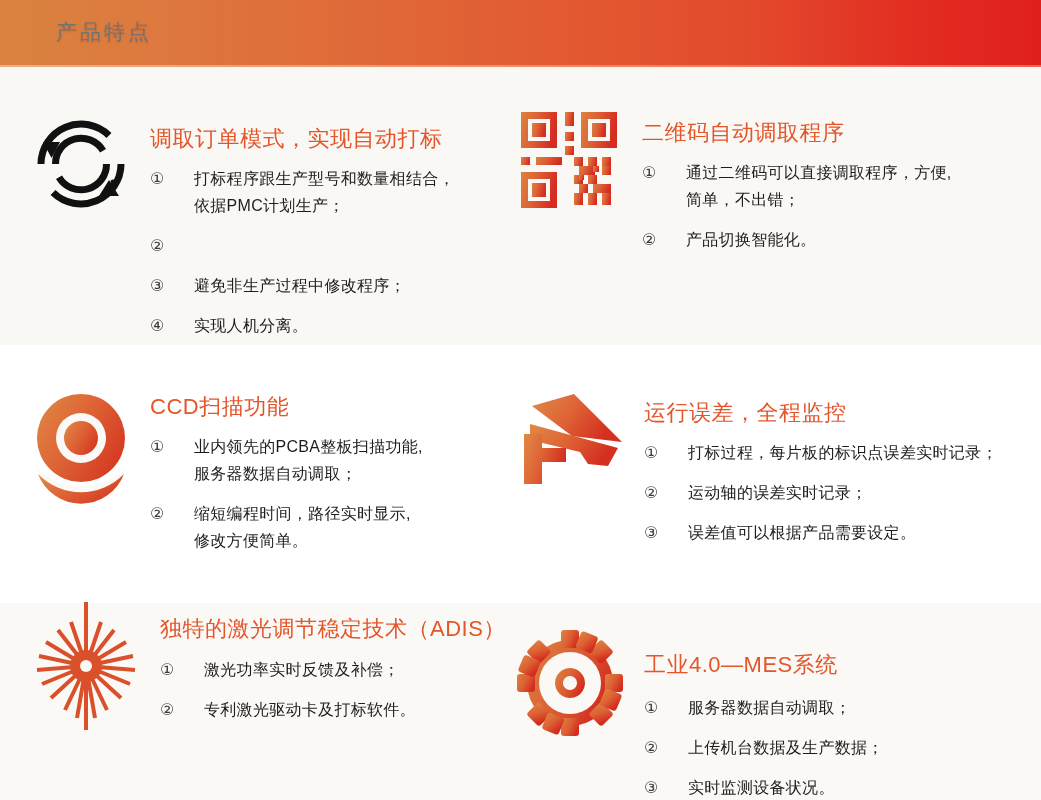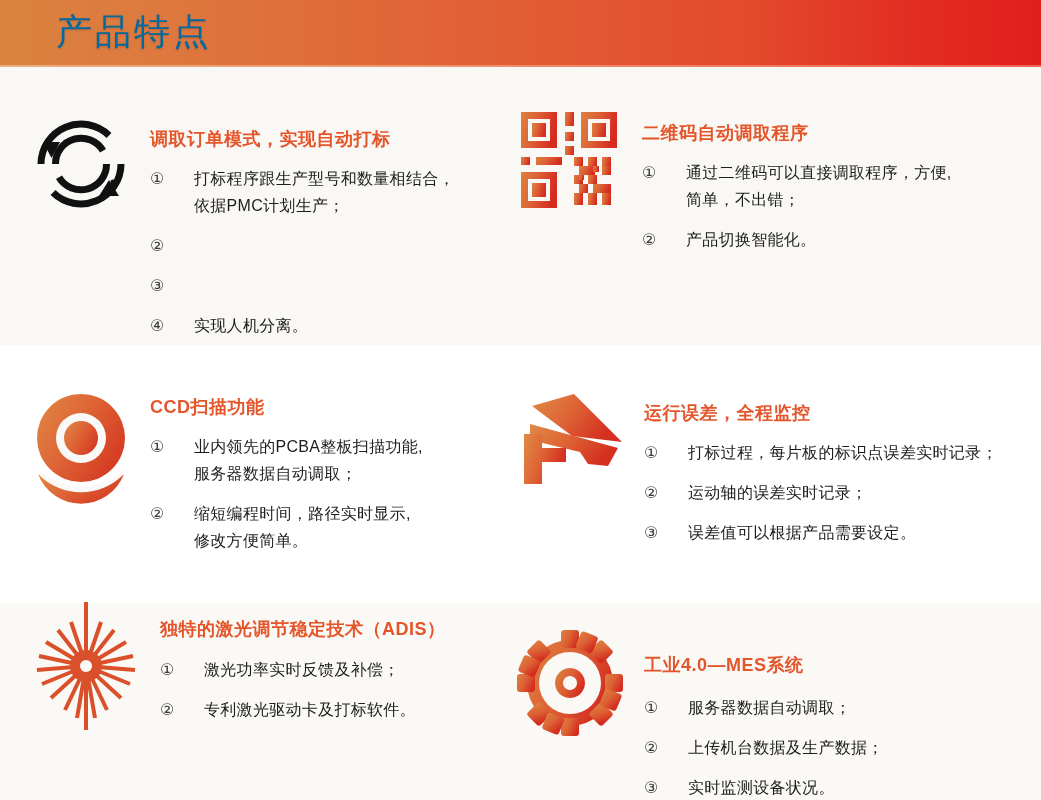--- a/index.html
+++ b/index.html
@@ -16,41 +16,41 @@
     position:absolute;left:0;top:0;width:1041px;height:65px;
     background:linear-gradient(90deg,#d9833f 0%,#dd7b3f 12%,#df6d3a 30%,#e25b33 52%,#e34a2c 72%,#e22d22 88%,#e01f1d 100%);
   }
   .header-underline{
     position:absolute;left:0;top:65px;width:1041px;height:2px;
     background:linear-gradient(90deg,#e8a06a 0%,#e98a5b 35%,#ec6a48 65%,#ee4a36 100%);
     opacity:.85;
   }
   .header-title{
     position:absolute;left:56px;top:14px;
-    color:#0369a1;font-size:36px;line-height:36px;
+    color:#737373;font-size:21px;line-height:36px;
     letter-spacing:3px;font-weight:500;
     text-shadow:0 1px 2px rgba(120,40,10,.25);
   }
 
   
   .band{position:absolute;left:0;width:1041px;}
   .band-1{top:67px;height:278px;background:#faf8f5;}
   .band-2{top:345px;height:258px;background:#ffffff;}
   .band-3{top:603px;height:197px;background:#fbf9f6;}
 
   
   .card{position:absolute;display:flex;align-items:flex-start;}
   .card .icon-wrap{
     flex:0 0 auto;width:110px;height:110px;
     display:flex;align-items:flex-start;justify-content:center;
   }
   .card .body{flex:1 1 auto;padding-left:14px;}
   .card-title{
-    color:#e4552a;font-size:18px;line-height:26px;
-    font-weight:700;letter-spacing:.5px;white-space:nowrap;
+    color:#e4552a;font-size:22px;line-height:26px;
+    font-weight:400;letter-spacing:.5px;white-space:nowrap;
   }
   .bullets{margin:0;padding:0;list-style:none;}
   .bullet{
     display:flex;align-items:flex-start;
     margin-top:13px;
     color:#1d1d1d;font-size:16px;line-height:27px;
     letter-spacing:.3px;
   }
   .bullet .marker{
     flex:0 0 auto;width:36px;color:#3a3a3a;font-size:16px;line-height:27px;
@@ -123,20 +123,21 @@
         <li class="bullet">
           <span class="marker">①</span>
           <span class="btext">打标程序跟生产型号和数量相结合，
 依据PMC计划生产；</span>
         </li>
         <li class="bullet">
           <span class="marker">②</span>
         </li>
         <li class="bullet">
           <span class="marker">③</span>
+          <span class="btext">避免非生产过程中修改程序；</span>
         </li>
         <li class="bullet">
           <span class="marker">④</span>
           <span class="btext">实现人机分离。</span>
         </li>
       </ul>
     </div>
   </div>
 
   <div class="card" id="card-qrcode">

